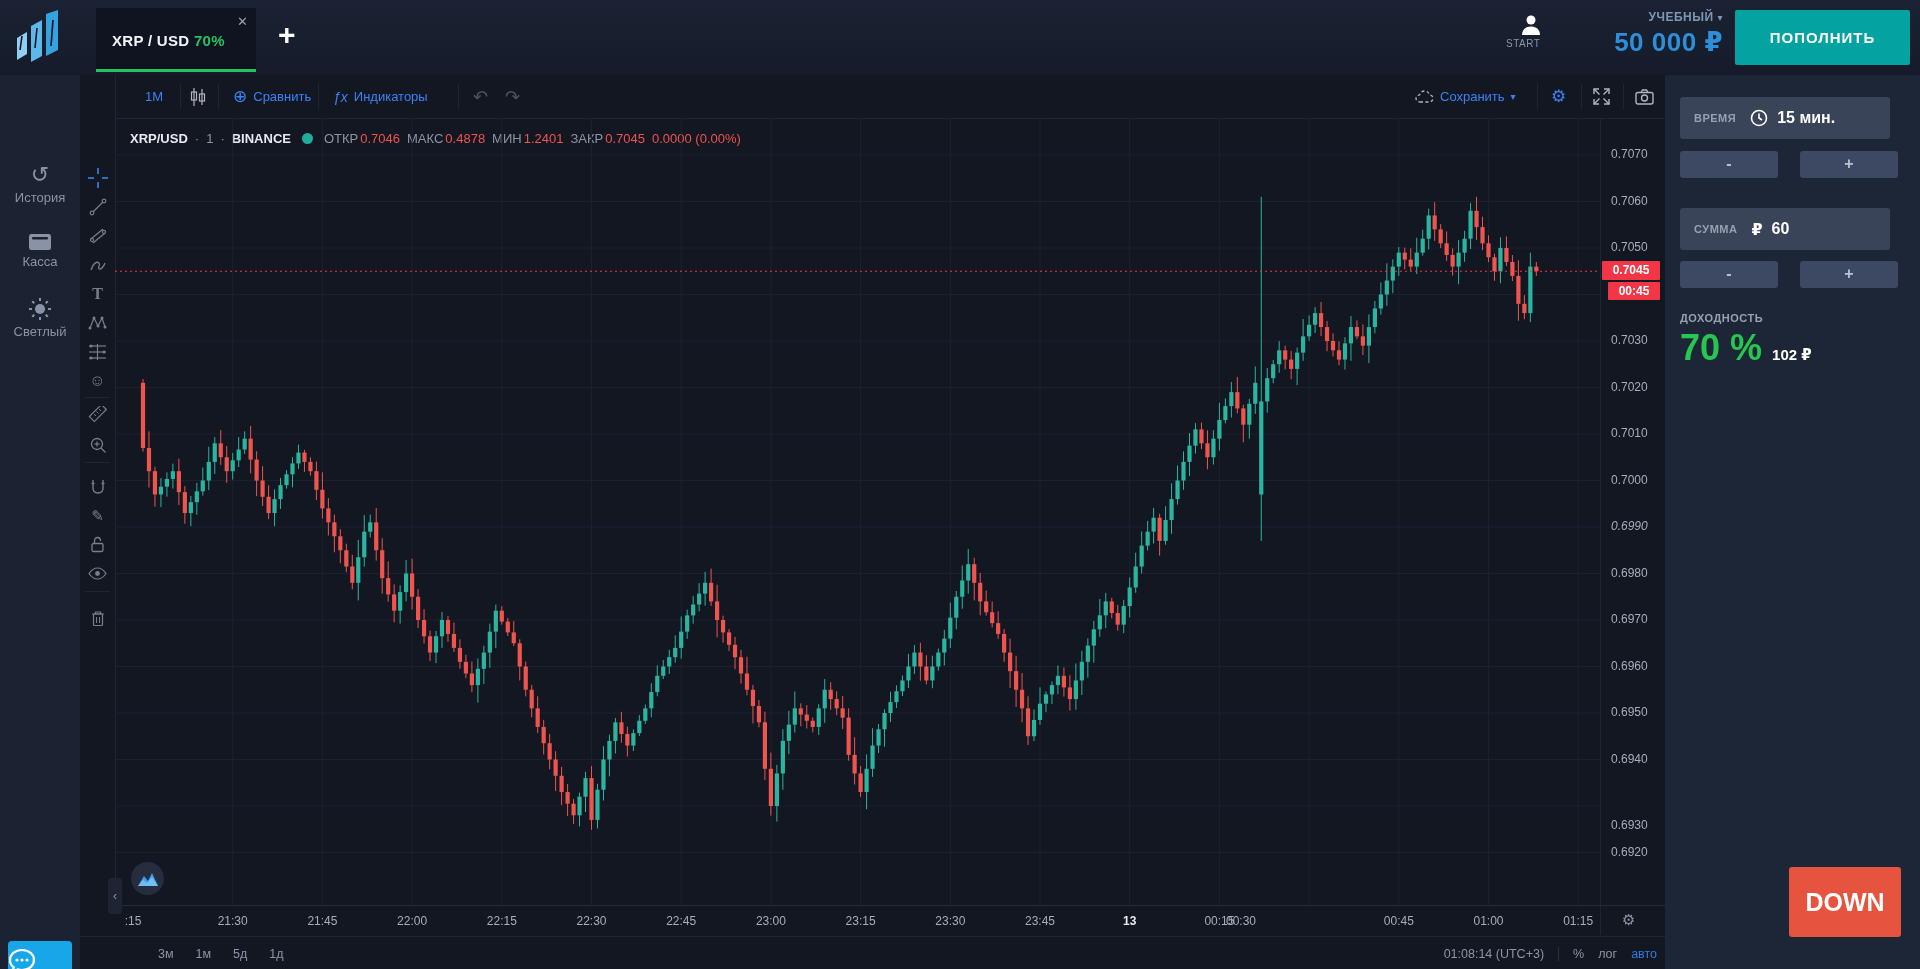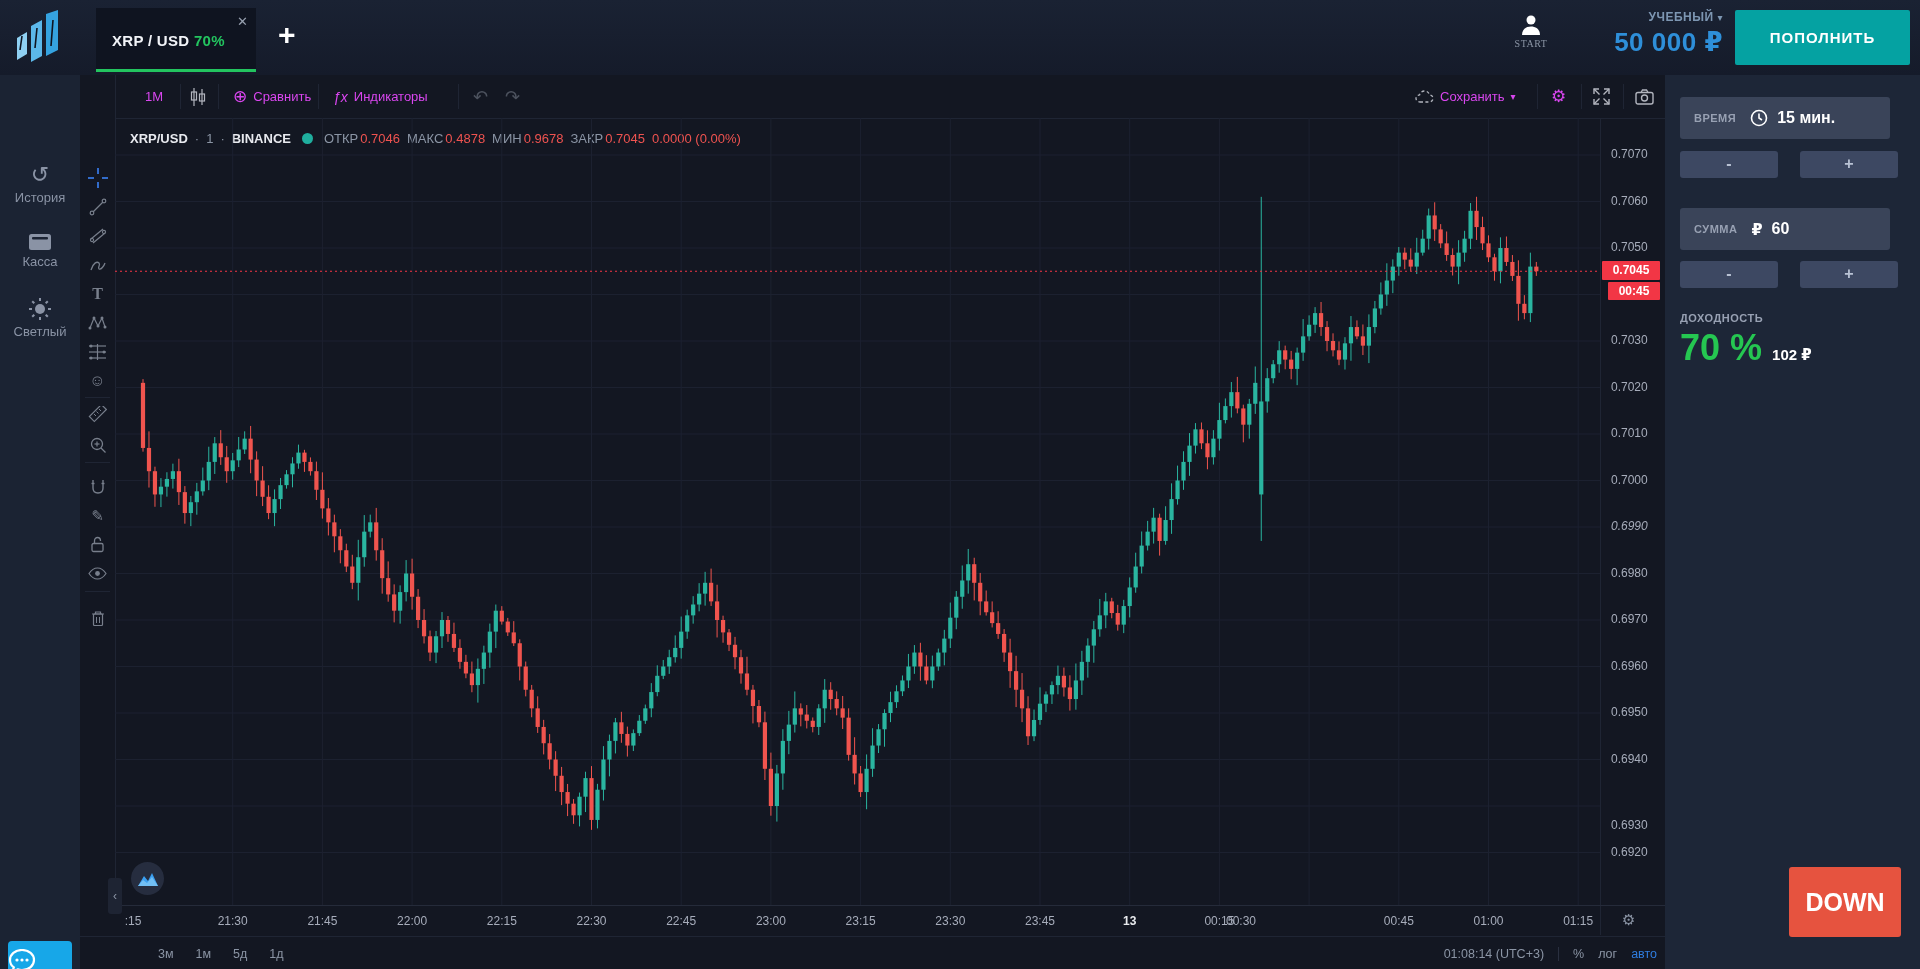--- a/index.html
+++ b/index.html
@@ -5,36 +5,36 @@
   html,body{margin:0;padding:0;background:#131722;font-family:"Liberation Sans","DejaVu Sans",sans-serif;}
   #app{position:relative;width:1920px;height:969px;overflow:hidden;background:#131722;}
   .abs{position:absolute;}
   
   #topbar{position:absolute;left:0;top:0;width:1920px;height:75px;background:linear-gradient(180deg,#1a2233,#151b2a);}
   #tab{position:absolute;left:96px;top:8px;width:160px;height:61px;background:#0f1420;border-bottom:3px solid #23c45f;}
   #tab .sym{position:absolute;left:16px;top:24px;font-size:15px;font-weight:bold;color:#f2f4f8;letter-spacing:.3px;}
   #tab .pay{color:#23c45f;}
   #tab .close{position:absolute;right:8px;top:6px;color:#98a1b0;font-size:13px;font-weight:bold;cursor:pointer;}
   #newtab{position:absolute;left:278px;top:18px;color:#ffffff;font-size:30px;font-weight:bold;cursor:pointer;}
-  #start{position:absolute;left:1506px;top:14px;width:50px;text-align:center;color:#cfd5e0;font-family:Liberation Serif, serif;}
+  #start{position:absolute;left:1506px;top:14px;width:50px;color:#cfd5e0;}
   #start .lbl{font-size:10px;color:#8b95a5;letter-spacing:.5px;margin-top:2px;}
   #acct{position:absolute;left:1560px;top:10px;width:163px;text-align:right;}
   #acct .type{font-size:12px;font-weight:bold;color:#7d96b2;letter-spacing:.5px;}
   #acct .type .car{font-size:10px;color:#7d96b2;}
   #acct .bal{font-size:26px;font-weight:bold;color:#2e8fd9;margin-top:3px;letter-spacing:.5px;}
   #deposit{position:absolute;left:1735px;top:10px;width:175px;height:55px;background:#05a2a2;border:none;border-radius:2px;color:#fff;font-size:15px;font-weight:bold;letter-spacing:1px;font-family:inherit;cursor:pointer;}
   
   #sidebar{position:absolute;left:0;top:75px;width:80px;height:894px;background:#1b2333;}
   .side-item{position:absolute;left:0;width:80px;text-align:center;color:#8a93a5;cursor:pointer;}
   .side-item .ic{font-size:22px;line-height:24px;color:#8a93a5;}
   .side-item .lb{font-size:13px;margin-top:3px;}
   #help-btn{position:absolute;left:8px;top:866px;width:64px;height:62px;background:#17a7e8;border-radius:4px;text-align:center;color:#fff;cursor:pointer;}
   
   #chart-toolbar{position:absolute;left:115px;top:75px;width:1550px;height:43px;border-bottom:1px solid #1f2534;color:#b2b5be;}
-  .tb-item{position:absolute;top:0;height:43px;display:flex;align-items:center;gap:6px;font-size:13px;cursor:pointer;color:#d946ef;}
+  .tb-item{position:absolute;top:0;height:43px;display:flex;align-items:center;gap:6px;font-size:13px;cursor:pointer;color:#3b82f6;}
   .tb-sep{position:absolute;top:9px;width:1px;height:25px;background:#1f2534;}
   .dim{color:#4c525e;}
   
   #draw-toolbar{position:absolute;left:80px;top:75px;width:35px;height:830px;background:#131722;border-right:1px solid #1f2534;}
   .dt-icon{position:absolute;left:6px;width:23px;height:23px;display:flex;align-items:center;justify-content:center;color:#787f8c;font-size:15px;cursor:pointer;}
   .dt-sep{position:absolute;left:5px;width:25px;height:1px;background:#1f2534;}
   
   #legend{position:absolute;left:130px;top:128px;height:20px;display:flex;align-items:center;gap:7px;font-size:13px;color:#d6dae2;}
   #legend .g{color:#8b95a5;}
   #legend .r{color:#ef5350;}
@@ -322,21 +322,21 @@
     <span class="g">·</span>
     <span class="g">1</span>
     <span class="g">·</span>
     <b>BINANCE</b>
     <span class="dot"></span>
     <span class="g">ОТКР</span>
       <span class="r" style="margin-left:-5px">0.7046</span>
     <span class="g">МАКС</span>
       <span class="r" style="margin-left:-5px">0.4878</span>
     <span class="g">МИН</span>
-      <span class="r" style="margin-left:-5px">0.9678</span>
+      <span class="r" style="margin-left:-5px">1.2401</span>
     <span class="g">ЗАКР</span>
       <span class="r" style="margin-left:-5px">0.7045</span>
     <span class="r">0.0000 (0.00%)</span>
   </div>
 
   <svg id="plot" width="1485" height="787">
       <line x1="0" y1="36.999999999999915" x2="1485" y2="36.999999999999915" stroke="#1c2130" stroke-width="1"></line>
       <line x1="0" y1="83.49999999999996" x2="1485" y2="83.49999999999996" stroke="#1c2130" stroke-width="1"></line>
       <line x1="0" y1="130" x2="1485" y2="130" stroke="#1c2130" stroke-width="1"></line>
       <line x1="0" y1="176.50000000000006" x2="1485" y2="176.50000000000006" stroke="#1c2130" stroke-width="1"></line>

